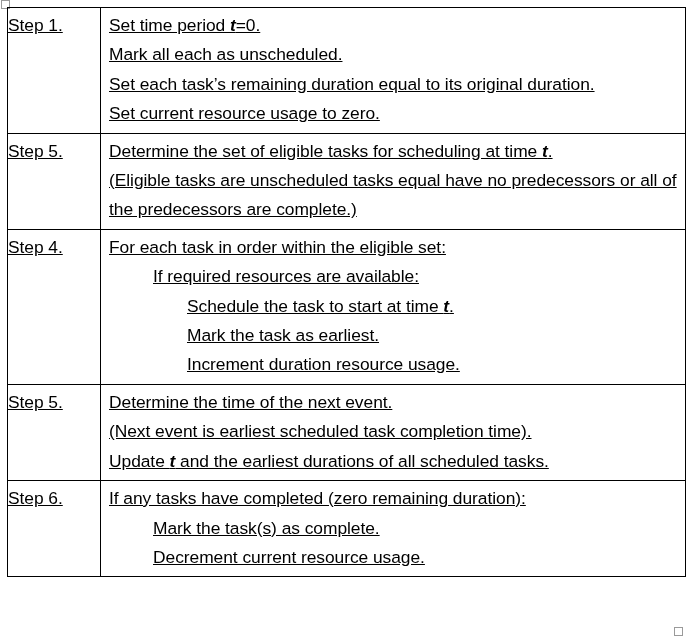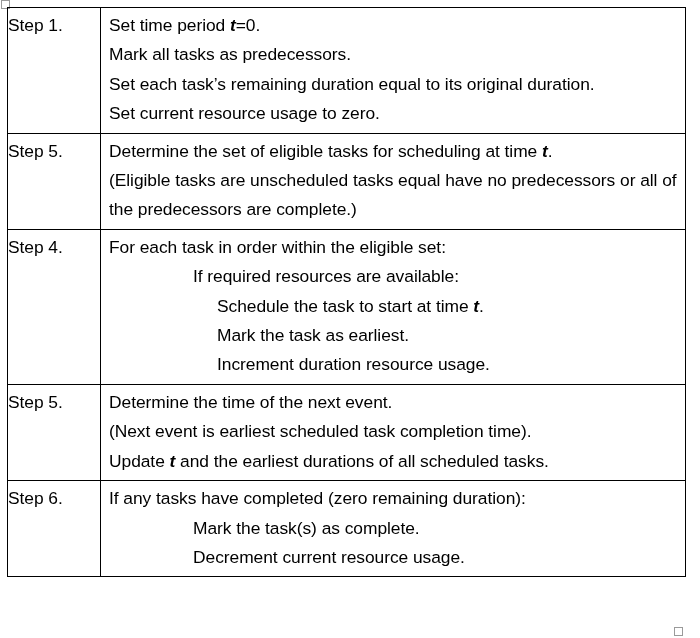--- a/index.html
+++ b/index.html
@@ -44,58 +44,59 @@
     border: 1.6px solid #000000;
   }
 
   table.steps td {
     border: 1.4px solid #000000;
     vertical-align: top;
     padding: 3px 0 4px 0;
     font-size: 17.4px;
     line-height: 29.4px;
     letter-spacing: -0.05px;
+    text-decoration: underline;
   }
 
   td.step-label {
     width: 92px;
     padding-left: 10px;
     white-space: nowrap;
   }
 
   td.step-body {
     padding-left: 11px;
     padding-right: 6px;
   }
 
   .line {
     white-space: normal;
   }
   .line.indent-0 { margin-left: 8px; }
-  .line.indent-1 { margin-left: 92px; }
-  .line.indent-2 { margin-left: 116px; }
+  .line.indent-1 { margin-left: 52px; }
+  .line.indent-2 { margin-left: 86px; }
 
   .var {
     font-style: italic;
     font-weight: bold;
   }
 </style>
 </head>
 <body>
 
 <div class="handle tl"></div>
 
 <div class="table-wrap">
   <table class="steps">
     <tbody>
         <tr>
           <td class="step-label">Step 1.</td>
           <td class="step-body">
             <div class="line indent-0"><span>Set time period </span><span class="var">t</span><span>=0.</span></div>
-            <div class="line indent-0"><span>Mark all tasks as predecessors.</span></div>
+            <div class="line indent-0"><span>Mark all each as unscheduled.</span></div>
             <div class="line indent-0"><span>Set each task’s remaining duration equal to its original duration.</span></div>
             <div class="line indent-0"><span>Set current resource usage to zero.</span></div>
           </td>
         </tr>
         <tr>
           <td class="step-label">Step 5.</td>
           <td class="step-body">
             <div class="line indent-0"><span>Determine the set of eligible tasks for scheduling at time </span><span class="var">t</span><span>.</span></div>
             <div class="line indent-0"><span>(Eligible tasks are unscheduled tasks equal have no predecessors or all of the predecessors are complete.)</span></div>
           </td>

